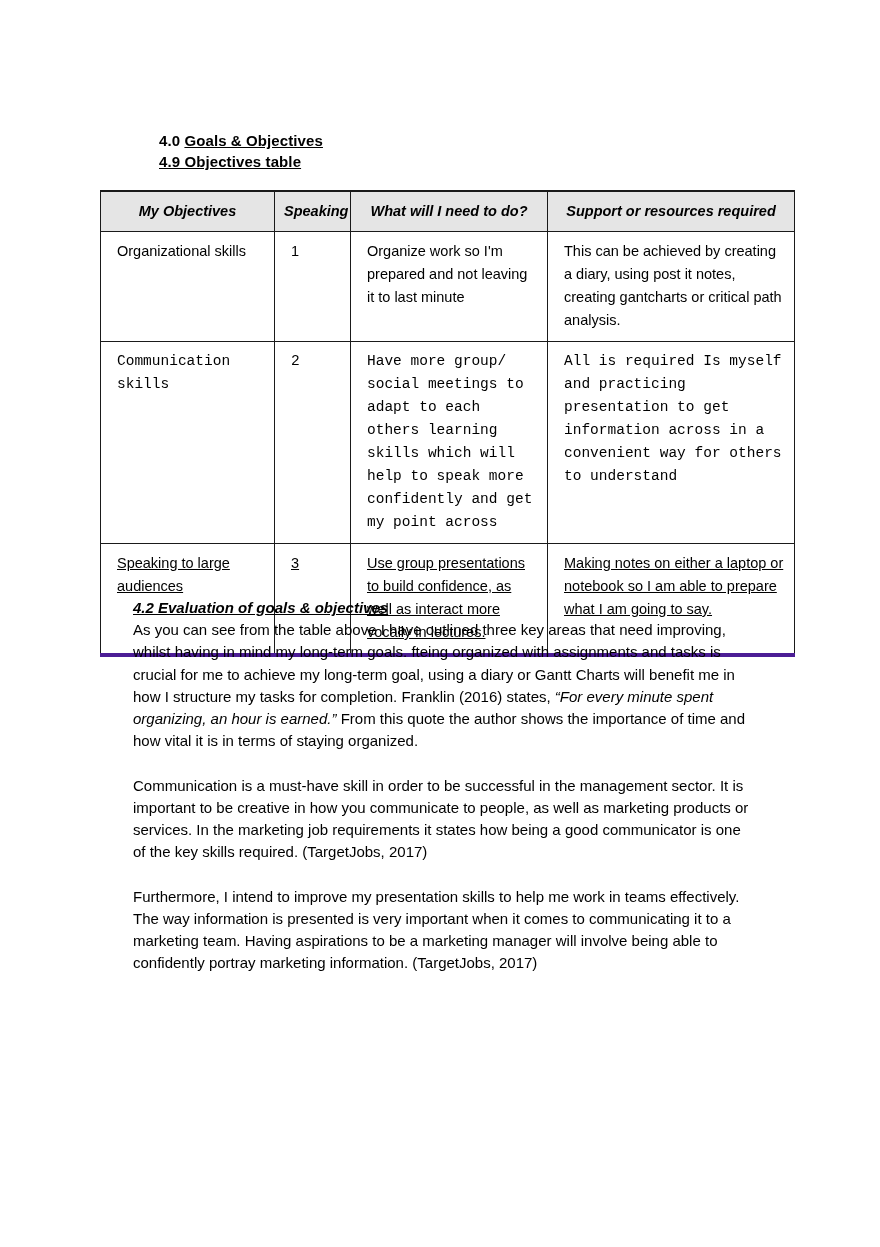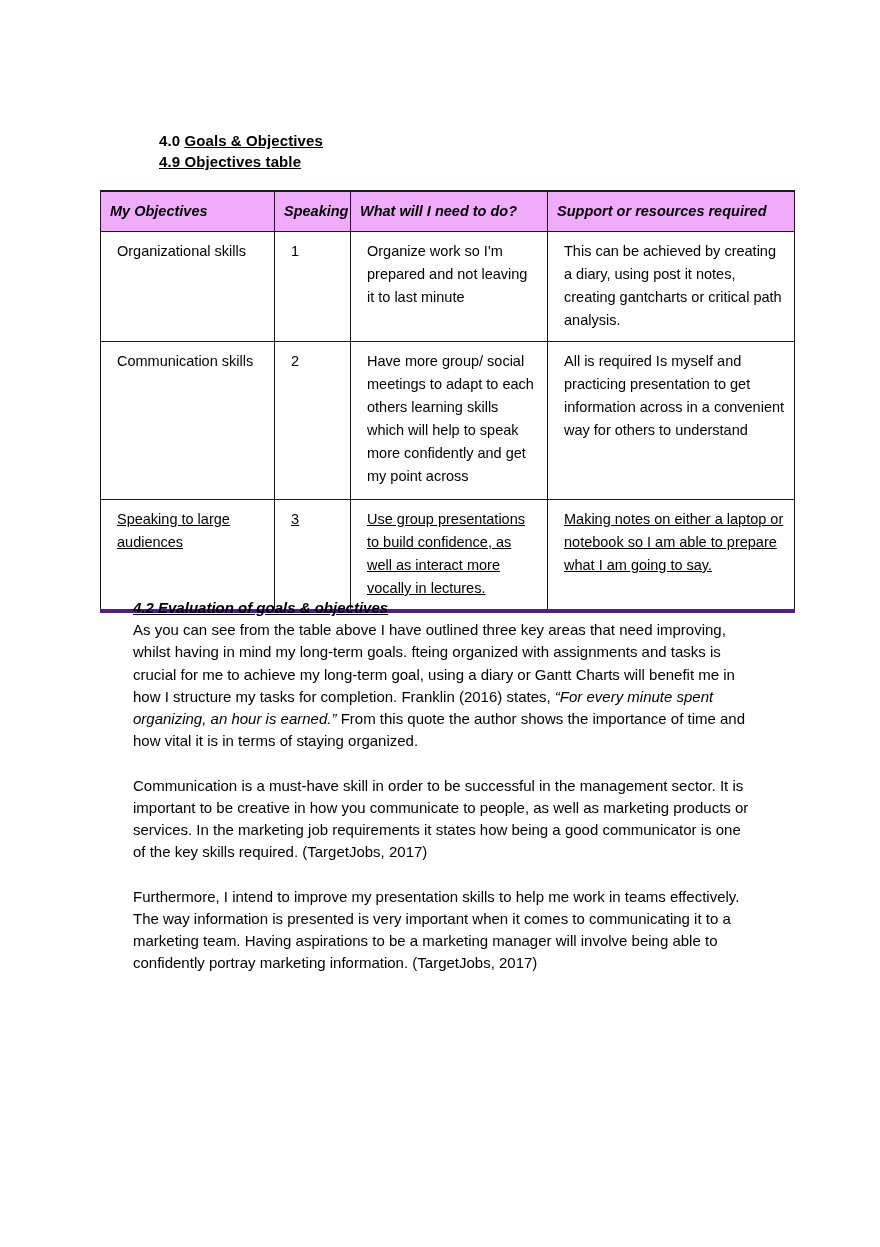--- a/index.html
+++ b/index.html
@@ -53,33 +53,33 @@
   .obj-table col.c4 { width: 247px; }
 
   .obj-table th,
   .obj-table td {
     border: 1px solid #1a1a1a;
     vertical-align: top;
     padding: 8px 9px 9px 9px;
     line-height: 23px;
   }
   .obj-table thead th {
-    background: #f0abfc;
+    background: #e5e5e5;
     font-style: italic;
     font-weight: bold;
     font-size: 14.5px;
-    text-align: left;
+    text-align: center;
     padding-top: 9px;
     padding-bottom: 10px;
     border-top: 2px solid #1a1a1a;
     line-height: 20px;
   }
   .obj-table tbody td { background: #ffffff; padding-left: 16px; }
   .row-1 td { height: 72px; }
-  .row-2 td { height: 140px; }
+  .row-2 td { height: 140px; font-family: Liberation Mono, monospace; }
   .row-3 td { height: 78px; }
   .obj-table tbody tr:last-child td { border-bottom: 4px solid #4c1d95; text-decoration: underline; }
   .cell-text { display: block; }
 
   
   .prose {
     position: absolute;
     left: 133px;
     top: 597px;
     width: 620px;

